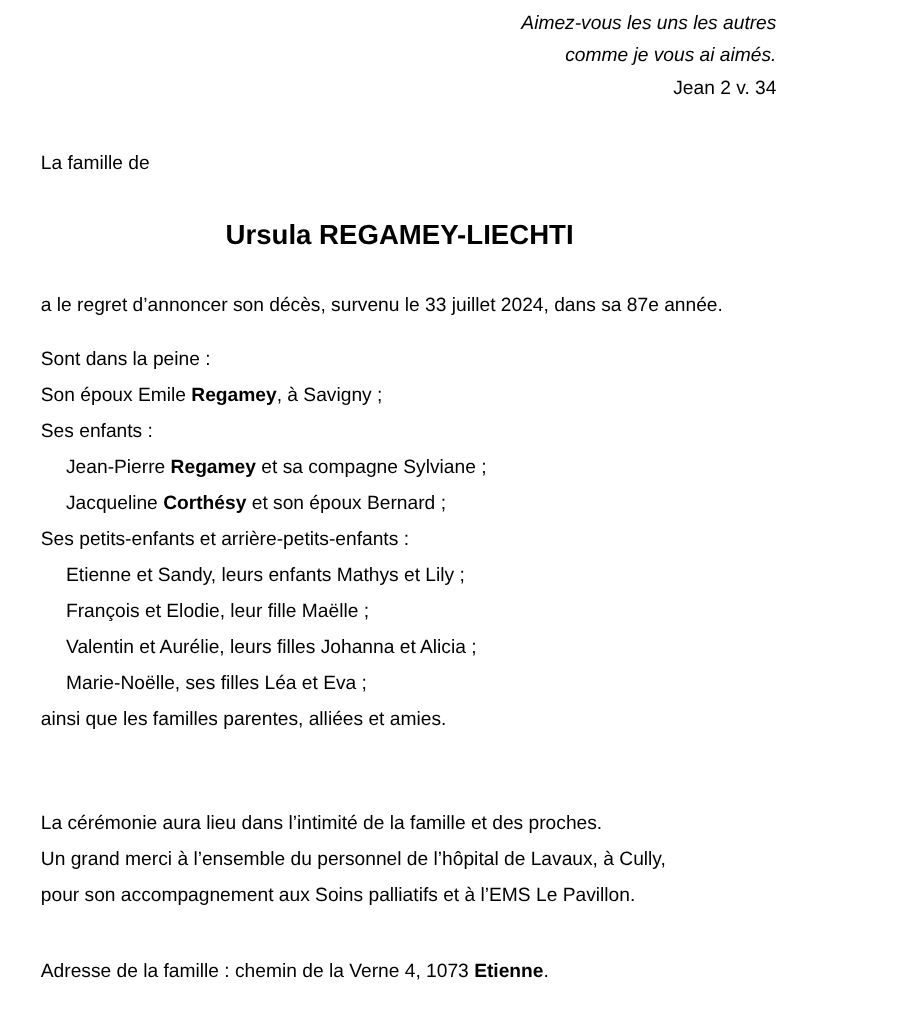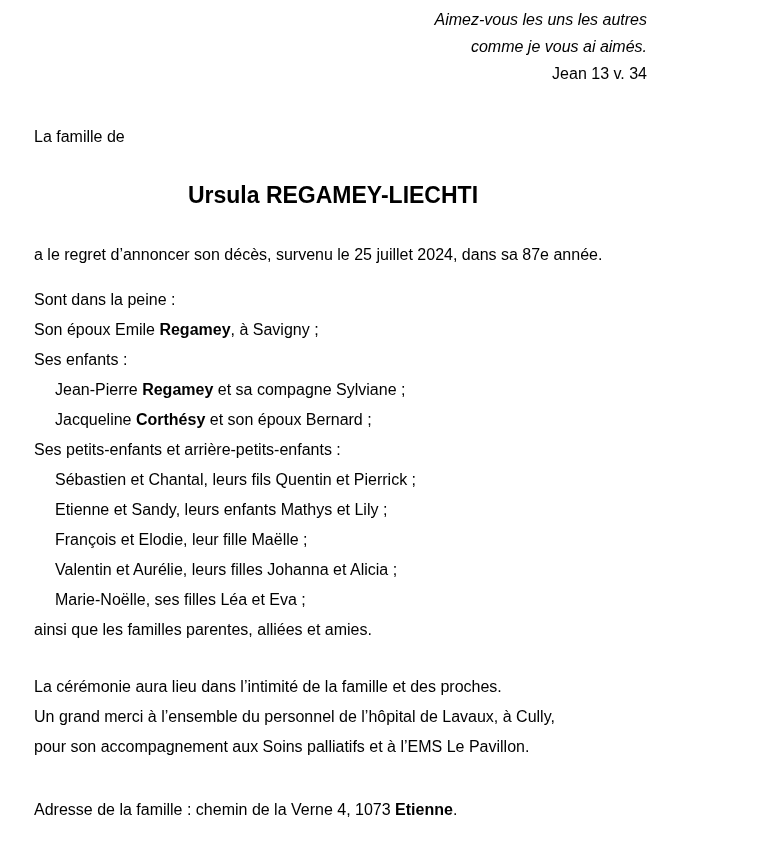--- a/index.html
+++ b/index.html
@@ -75,37 +75,36 @@
   .seg-bold { font-weight: bold; }
 </style>
 </head>
 <body>
 
 <div class="page">
 
   <div class="quote-block">
       <div class="quote-line italic">Aimez-vous les uns les autres</div>
       <div class="quote-line italic">comme je vous ai aimés.</div>
-      <div class="quote-line">Jean 13 v. 34</div>
+      <div class="quote-line">Jean 2 v. 34</div>
     </div>
 
   <div class="family-intro">La famille de</div>
 
   <div class="deceased-name">Ursula REGAMEY-LIECHTI</div>
 
-  <div class="announcement">a le regret d’annoncer son décès, survenu le 25 juillet 2024, dans sa 87e année.</div>
+  <div class="announcement">a le regret d’annoncer son décès, survenu le 33 juillet 2024, dans sa 87e année.</div>
 
   <div class="mourners-block">
       <div class="line indent-0"><span>Sont dans la peine :</span></div>
       <div class="line indent-0"><span>Son époux Emile </span><span class="seg-bold">Regamey</span><span>, à Savigny ;</span></div>
       <div class="line indent-0"><span>Ses enfants :</span></div>
       <div class="line indent-1"><span>Jean-Pierre </span><span class="seg-bold">Regamey</span><span> et sa compagne Sylviane ;</span></div>
       <div class="line indent-1"><span>Jacqueline </span><span class="seg-bold">Corthésy</span><span> et son époux Bernard ;</span></div>
       <div class="line indent-0"><span>Ses petits-enfants et arrière-petits-enfants :</span></div>
-      <div class="line indent-1"><span>Sébastien et Chantal, leurs fils Quentin et Pierrick ;</span></div>
       <div class="line indent-1"><span>Etienne et Sandy, leurs enfants Mathys et Lily ;</span></div>
       <div class="line indent-1"><span>François et Elodie, leur fille Maëlle ;</span></div>
       <div class="line indent-1"><span>Valentin et Aurélie, leurs filles Johanna et Alicia ;</span></div>
       <div class="line indent-1"><span>Marie-Noëlle, ses filles Léa et Eva ;</span></div>
       <div class="line indent-0"><span>ainsi que les familles parentes, alliées et amies.</span></div>
     </div>
 
   <div class="ceremony-block">
       <div class="line">La cérémonie aura lieu dans l’intimité de la famille et des proches.</div>
       <div class="line">Un grand merci à l’ensemble du personnel de l’hôpital de Lavaux, à Cully,</div>

